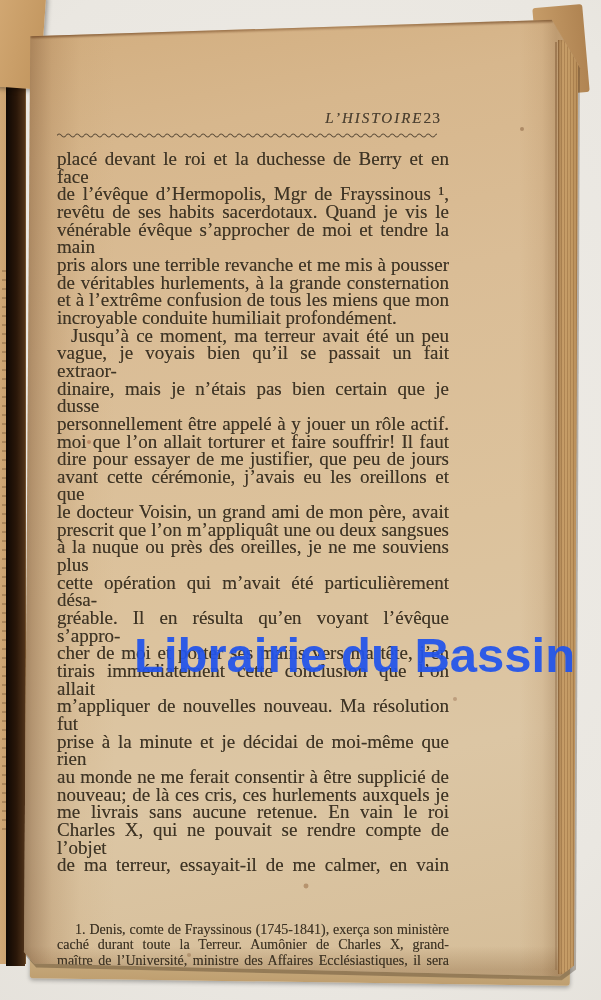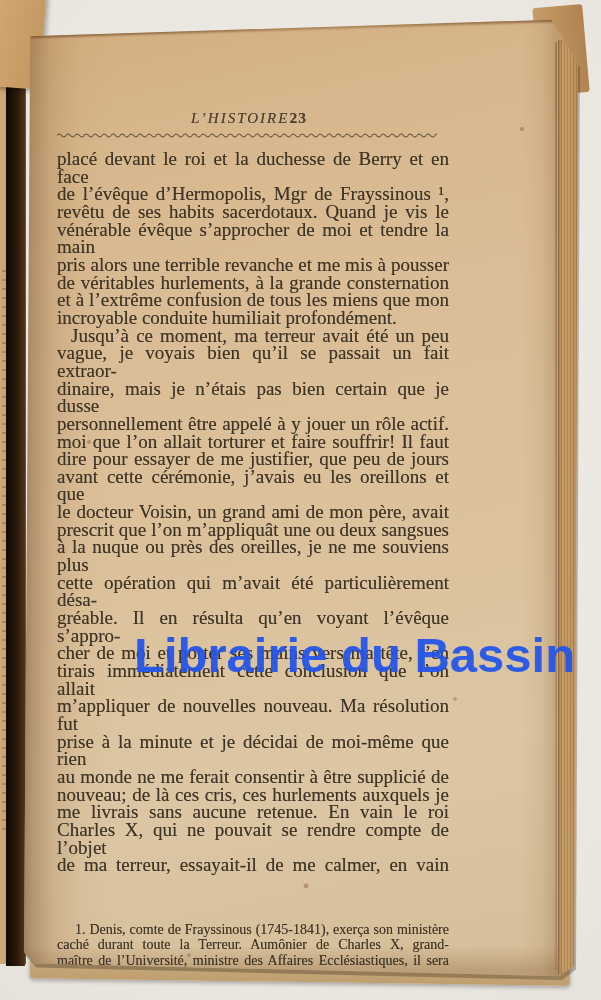--- a/index.html
+++ b/index.html
@@ -40,24 +40,24 @@
     box-shadow:inset 3px 0 4px -2px rgba(80,45,18,.55);}
   .crease{position:absolute;right:25px;top:28px;width:2px;height:928px;
     background:linear-gradient(180deg, rgba(110,70,35,.40), rgba(110,70,35,.22));filter:blur(.5px);}
   .specks{position:absolute;left:0;top:0;width:2px;height:2px;border-radius:50%;
     box-shadow:509px 114px 0 1px rgba(110,70,40,.40), 76px 427px 0 1px rgba(150,60,30,.40),
       293px 871px 0 1.5px rgba(140,90,50,.45), 442px 684px 0 1px rgba(120,70,40,.30),
       176px 940px 0 1px rgba(120,80,45,.35);}
   
   .content{position:absolute;left:45px;top:94px;width:392px;color:#3e3425;
     font-family:"Liberation Serif", serif;text-shadow:0 0 .5px rgba(62,52,37,.55);}
-  .header-row{display:flex;justify-content:center;align-items:baseline;
+  .header-row{display:flex;justify-content:flex-end;align-items:baseline;
     color:#4c4031;line-height:19px;}
   .title{font-style:italic;font-size:15px;letter-spacing:2px;}
-  .pageno{font-size:15.5px;letter-spacing:1px;margin-right:8px;font-weight:bold;}
+  .pageno{font-size:15.5px;letter-spacing:1px;margin-right:8px;}
   .rule{display:block;margin-top:3px;}
   .body{margin-top:11px;font-size:19px;line-height:17.65px;}
   .line{text-align:justify;text-align-last:justify;}
   .line.end{text-align-last:left;}
   .line.indent{text-indent:14px;}
   .footnote{margin-top:48px;font-size:14px;line-height:15.3px;}
   .footnote .line.indent{text-indent:18px;}
   .watermark{position:absolute;left:134px;top:607px;z-index:5;
     font-family:"Liberation Sans", sans-serif;font-size:49px;line-height:1;
     font-weight:700;color:#2154ec;opacity:.93;white-space:nowrap;margin-top:24px;}

